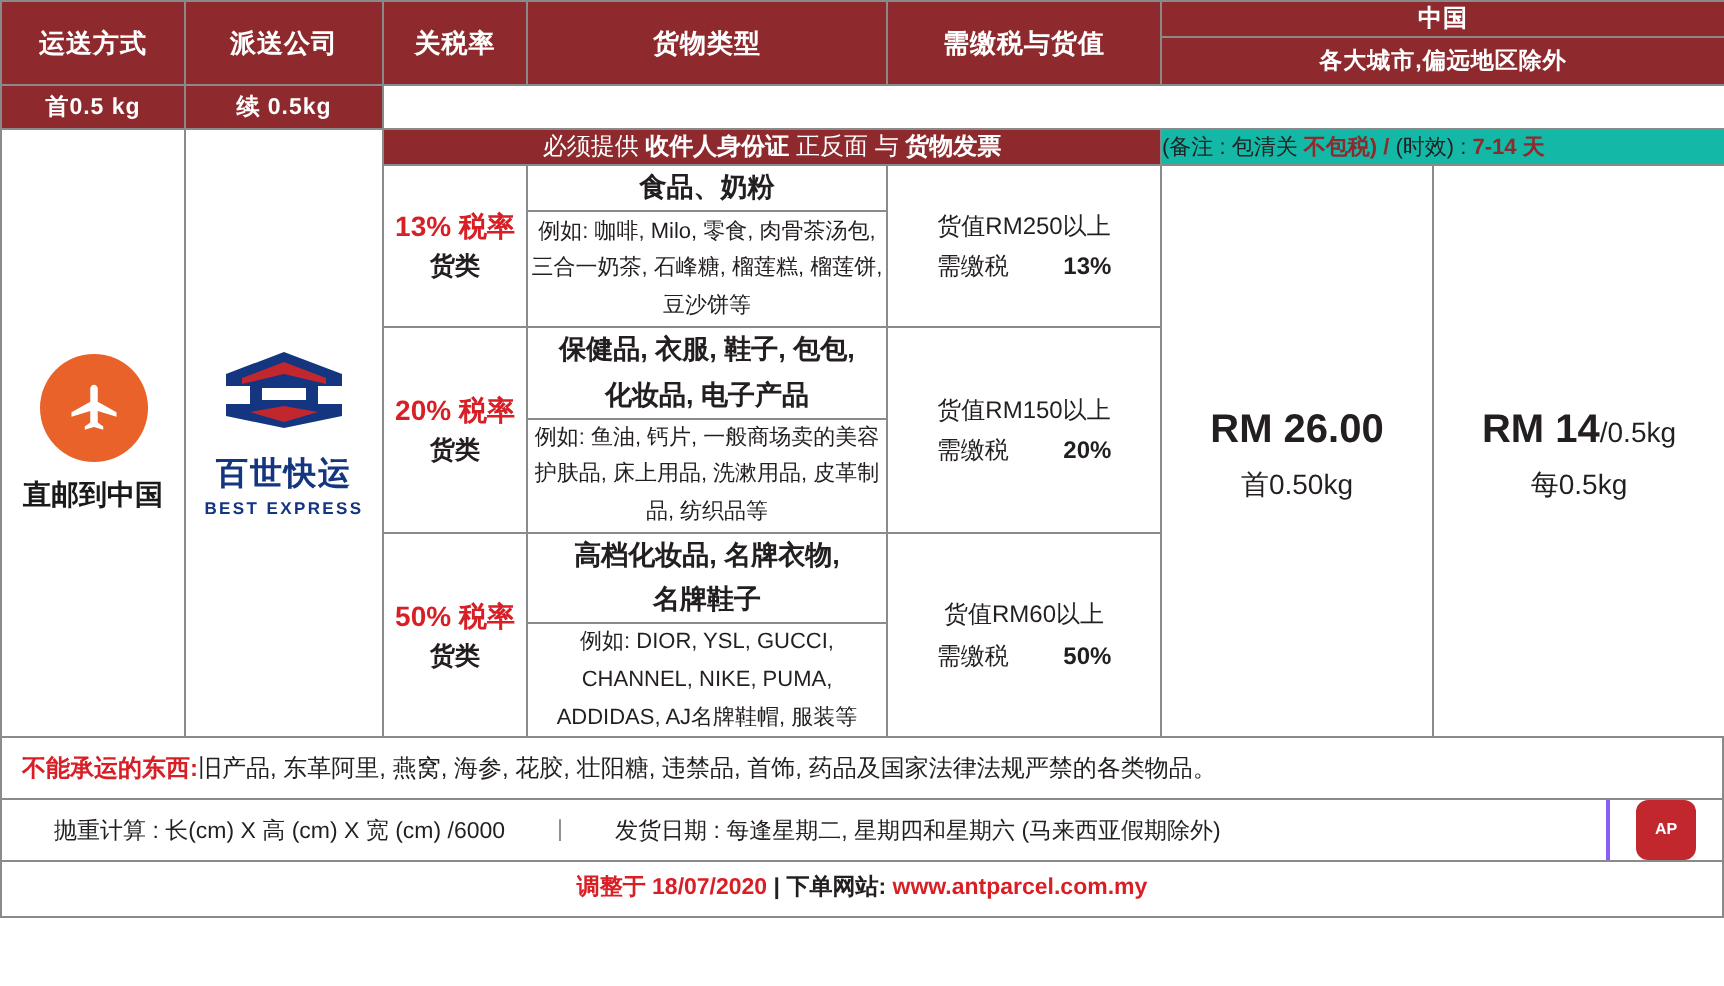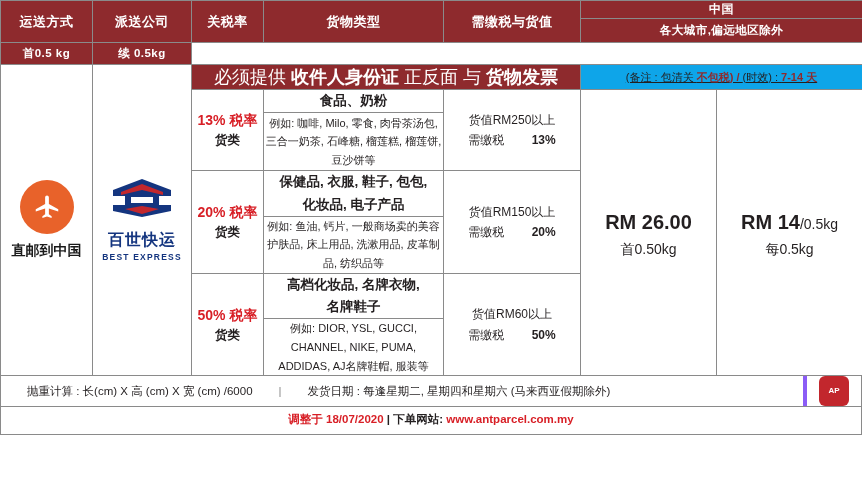--- a/index.html
+++ b/index.html
@@ -40,25 +40,25 @@
   
   .courier { text-align:center; }
   .logo-mark { display:flex; align-items:center; justify-content:center; }
   .logo-svg { display:block; }
   .logo-cn { font-weight:bold; font-size:16px; color:#14357f; letter-spacing:1px; margin-top:12px;}
   .logo-en { font-size:8.5px; color:#14357f; letter-spacing:1.2px; font-weight:bold; margin-top:1px;}
 
   
   .notice {
     background:#8e2a2d; color:#ffffff; text-align:center;
-    font-size:18px; padding:6px 4px; font-weight:normal;
+    font-size:12px; padding:6px 4px; font-weight:normal;
   }
   .notice b { font-weight:bold; }
   .note-right {
-    background:#0ea5e9; text-align:center; font-size:11px; padding:5px 4px; color:#231f20;text-decoration:underline;
+    background:#14b8a6; font-size:11px; padding:5px 4px; color:#231f20;
   }
   .note-right b { color:#8e2a2d; font-weight:bold; }
   .note-right .sep { color:#8e2a2d; font-weight:bold; }
   .note-right .tf { color:#8e2a2d; font-weight:bold; }
 
   
   .rate { text-align:center; line-height:1.5; }
   .rate .pct { color:#d81f26; font-weight:bold; font-size:14px; }
   .rate .w { color:#231f20; font-weight:bold; font-size:12.5px; }
 
@@ -79,21 +79,21 @@
   
   .foot-band {
     border:1px solid #8a8a8a; border-top:none;
     display:flex; align-items:center; min-height:28px;
   }
   .foot-forbid { padding:6px 10px; font-size:12px; line-height:1.5; flex:1; }
   .foot-forbid .warn { color:#d81f26; font-weight:bold; }
   .foot-calc { flex:1; padding:6px 26px; font-size:11.5px; display:flex; align-items:center; gap:26px; }
   .foot-calc .bar { color:#8a8a8a; }
   .foot-logo {
-    width:58px; border-left:4px solid #8b5cf6;
+    width:58px; border-left:2px solid #8b5cf6;
     display:flex; align-items:center; justify-content:center; flex-direction:column;
   }
   .ant-badge {
     width:30px;height:30px;border-radius:6px;background:#c2272d;
     display:flex;align-items:center;justify-content:center;color:#fff;font-size:8px;
     line-height:1.05; text-align:center; font-weight:bold;
   }
   .foot-update {
     text-align:center; padding:5px 6px; font-size:11.5px; color:#d81f26; font-weight:bold;
   }
@@ -219,20 +219,25 @@
         <div>货值RM60以上</div>
         <div><span>需缴税 </span><b>50%</b></div>
       </td>
     </tr>
     <tr>
       <td class="goods-eg" style="height:52px">例如: DIOR, YSL, GUCCI, CHANNEL, NIKE, PUMA, ADDIDAS, AJ名牌鞋帽, 服装等</td>
     </tr>
   </tbody>
     </table>
 
+  <div class="foot-band">
+    <div class="foot-forbid">
+      <span class="warn">不能承运的东西:</span><span>旧产品,  东革阿里,  燕窝,  海参,  花胶,  壮阳糖,  违禁品,  首饰,  药品及国家法律法规严禁的各类物品。</span>
+    </div>
+  </div>
 
   <div class="foot-band" style="border-top:none; padding:0">
     <div class="foot-calc">
       <span>抛重计算 :    长(cm) X 高 (cm) X 宽 (cm) /6000</span>
       <span class="bar">|</span>
       <span>发货日期 : 每逢星期二,  星期四和星期六 (马来西亚假期除外)</span>
     </div>
     <div class="foot-logo">
       <div class="ant-badge">AP</div>
     </div>

